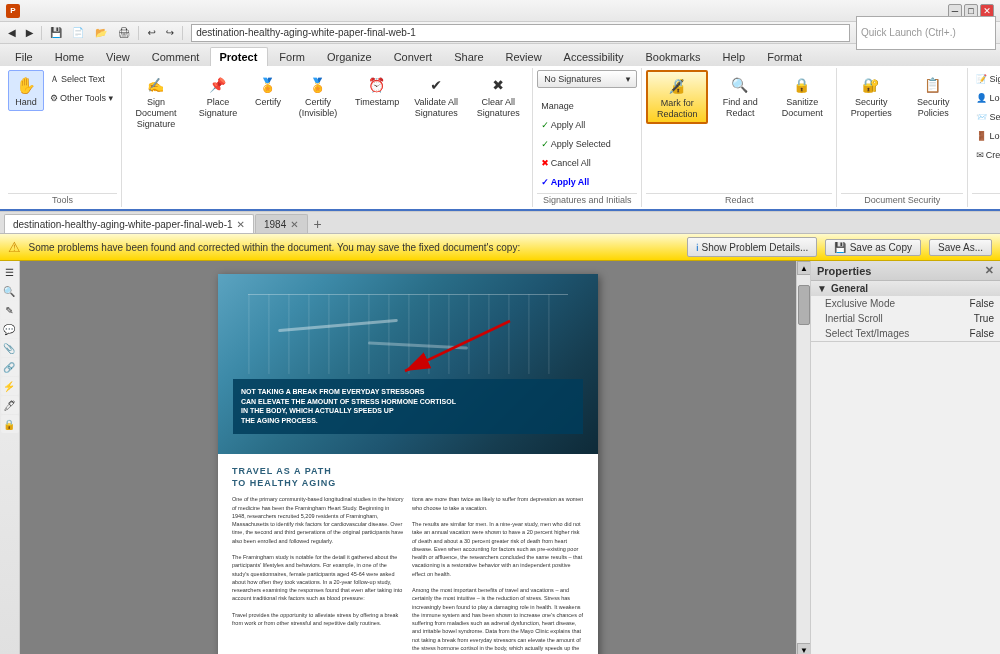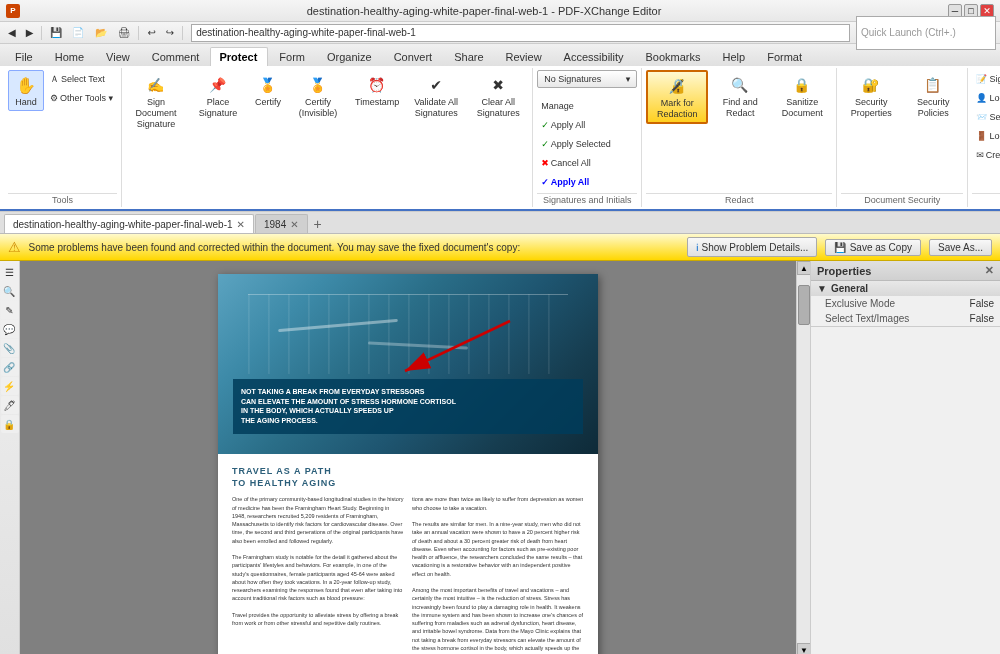--- a/index.html
+++ b/index.html
@@ -354,21 +354,20 @@
       border: 2px solid #cc6600 !important;
     }
   </style>
 </head>
 <body>
 
 <div id="titlebar">
   <div style="display:flex;gap:2px;align-items:center;">
     <div style="width:14px;height:14px;background:#cc4400;border-radius:2px;display:flex;align-items:center;justify-content:center;color:white;font-size:8px;font-weight:bold;">P</div>
   </div>
-  <span style="font-size:11px;color:#333;">destination-healthy-aging-white-paper-final-web-1 - PDF-XChange Editor</span>
   <div style="display:flex;gap:2px;">
     <div class="win-btn">─</div>
     <div class="win-btn">□</div>
     <div class="win-btn" style="background:#e04040;color:white;">✕</div>
   </div>
 </div>
 
 <div id="quick-toolbar">
   <button class="qtb-btn">◀</button>
   <button class="qtb-btn">▶</button>
@@ -666,20 +665,24 @@
     <div class="panel-section">
       <div class="panel-section-header">
         <span>▼</span>
         <span>General</span>
       </div>
       <div class="panel-row">
         <span class="panel-row-label">Exclusive Mode</span>
         <span class="panel-row-value">False</span>
       </div>
       <div class="panel-row">
+        <span class="panel-row-label">Inertial Scroll</span>
+        <span class="panel-row-value">True</span>
+      </div>
+      <div class="panel-row">
         <span class="panel-row-label">Select Text/Images</span>
         <span class="panel-row-value">False</span>
       </div>
     </div>
   </div>
 </div>
 
 <div id="status-bar">
 
   <div style="flex:1;"></div>

